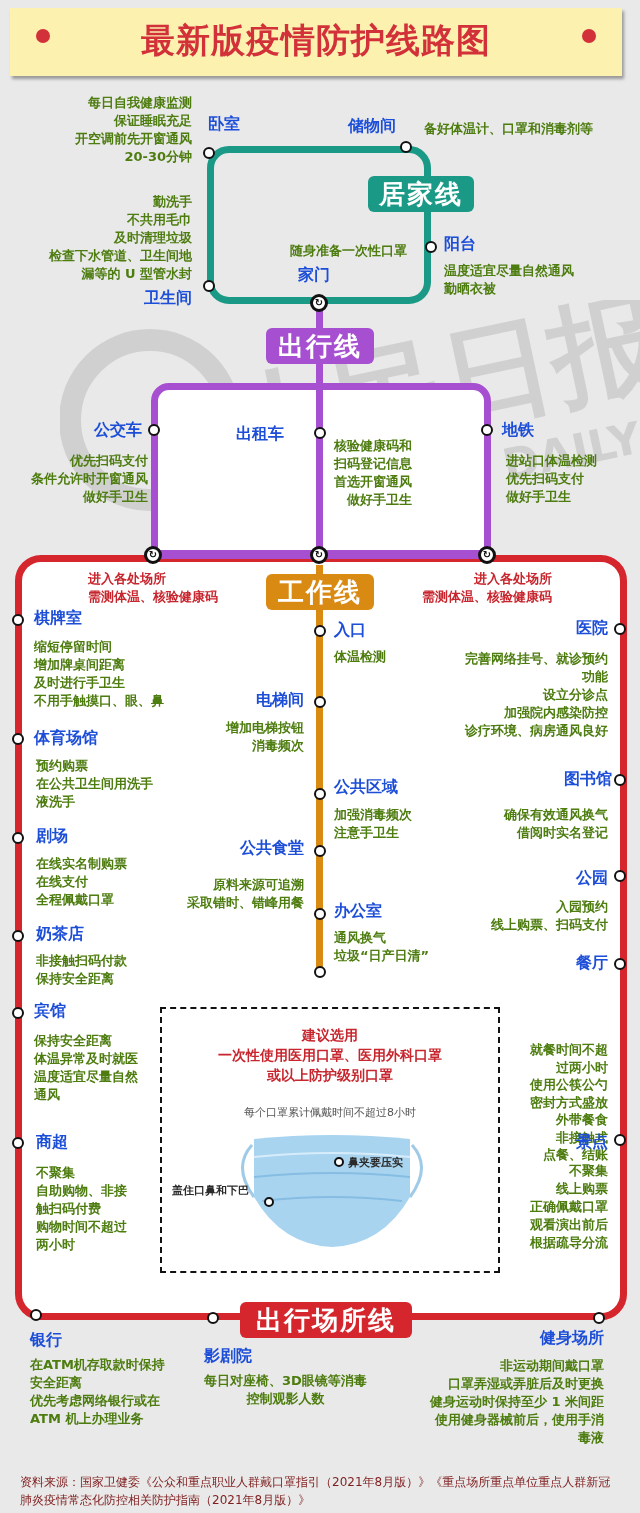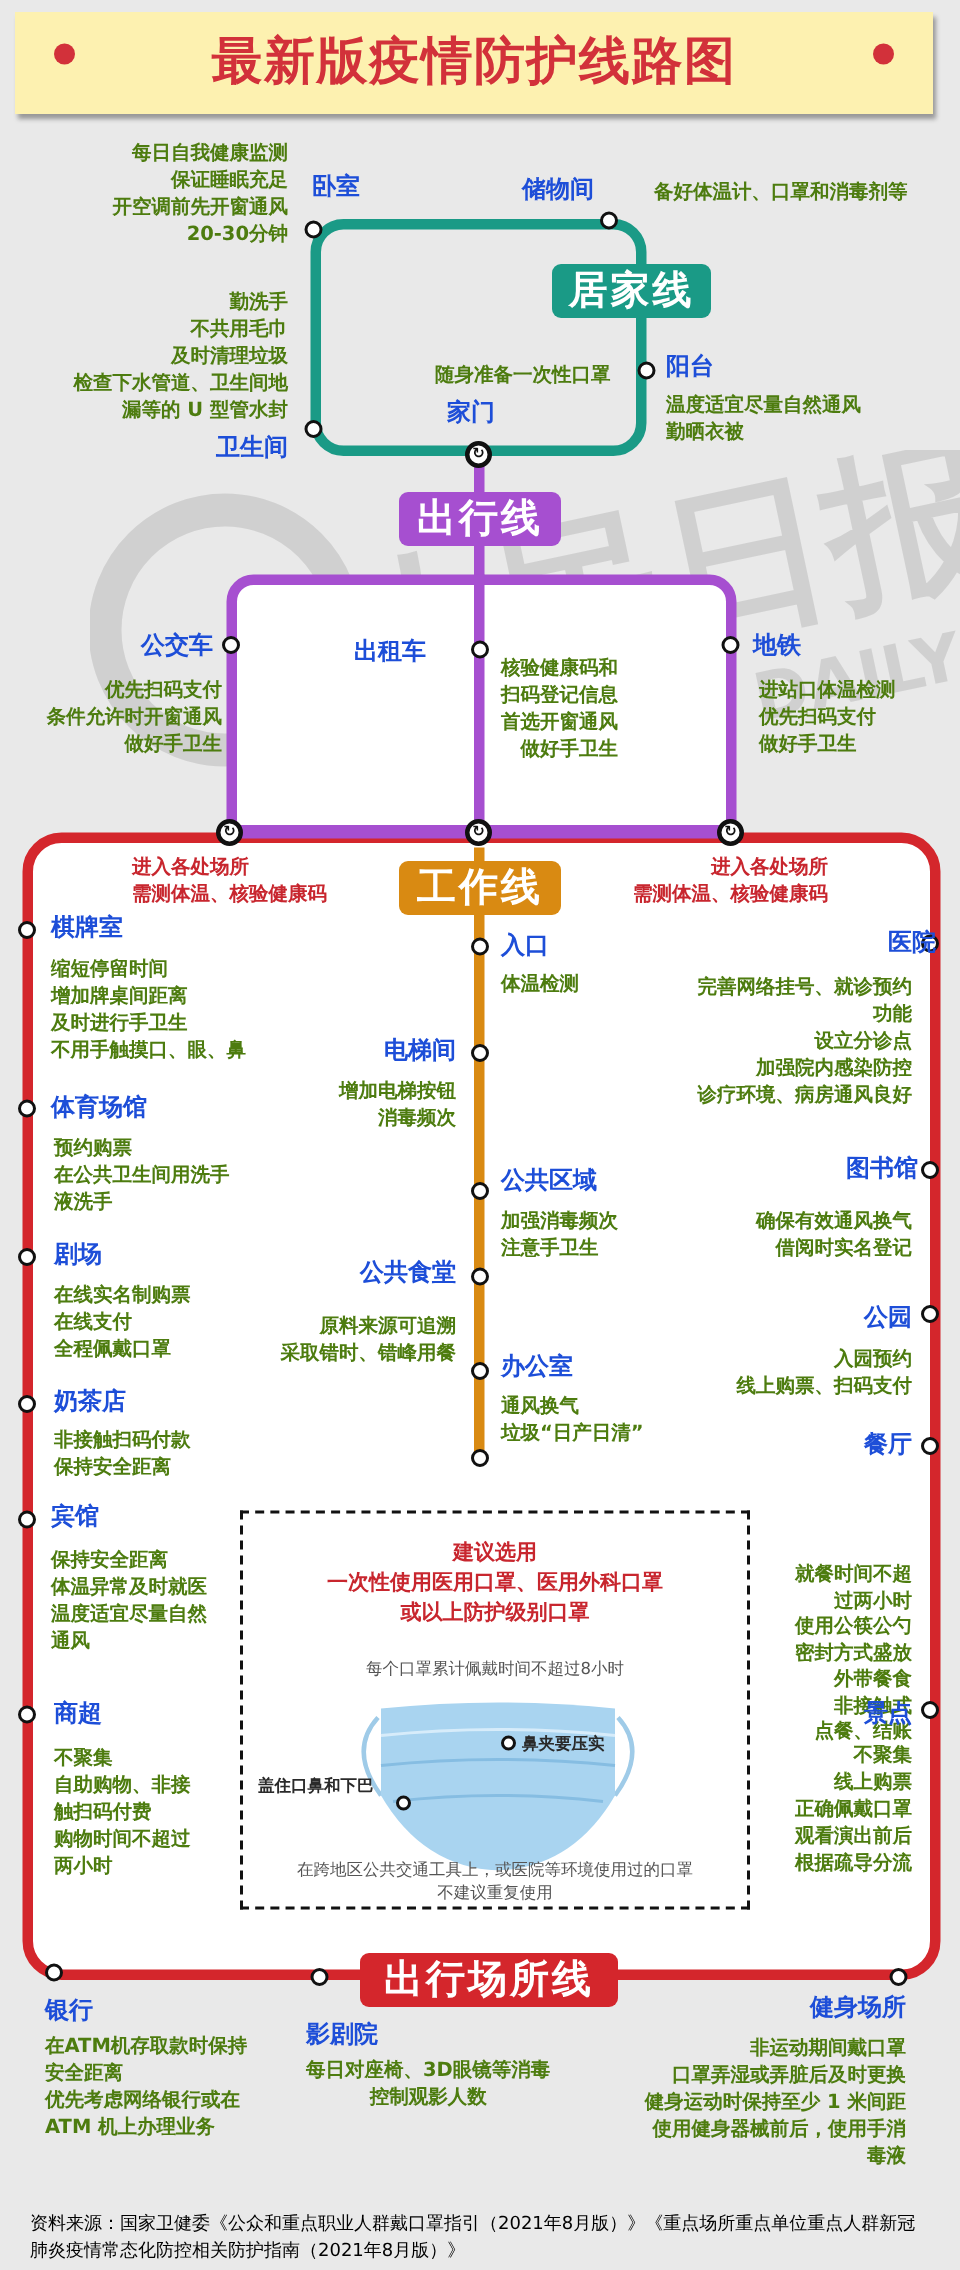--- a/index.html
+++ b/index.html
@@ -39,21 +39,21 @@
 
 <div class="stn" style="left:203px; top:147px;"></div>
 <div class="name" style="left:208px; top:114px;">卧室</div>
 <div class="desc r" style="right:448px; top:94px;">每日自我健康监测
 保证睡眠充足
 开空调前先开窗通风
 20-30分钟</div>
 
 <div class="stn" style="left:400px; top:141px;"></div>
 <div class="name" style="left:348px; top:116px;">储物间</div>
-<div class="desc" style="left:436px; top:120px;">备好体温计、口罩和消毒剂等</div>
+<div class="desc" style="left:424px; top:120px;">备好体温计、口罩和消毒剂等</div>
 
 <div class="stn" style="left:203px; top:280px;"></div>
 <div class="name" style="right:448px; top:288px;">卫生间</div>
 <div class="desc r" style="right:448px; top:193px;">勤洗手
 不共用毛巾
 及时清理垃圾
 检查下水管道、卫生间地
 漏等的 U 型管水封</div>
 
 <div class="stn" style="left:425px; top:241px;"></div>
@@ -164,21 +164,21 @@
 
 <div class="stn" style="left:12px; top:1137px;"></div>
 <div class="name" style="left:36px; top:1132px;">商超</div>
 <div class="desc" style="left:36px; top:1164px;">不聚集
 自助购物、非接
 触扫码付费
 购物时间不超过
 两小时</div>
 
 <div class="stn" style="left:614px; top:623px;"></div>
-<div class="name" style="right:16px; top:618px;">医院</div>
+<div class="name" style="right:32px; top:618px;">医院</div>
 <div class="desc r" style="right:32px; top:650px;">完善网络挂号、就诊预约
 功能
 设立分诊点
 加强院内感染防控
 诊疗环境、病房通风良好</div>
 
 <div class="stn" style="left:614px; top:774px;"></div>
 <div class="name" style="right:28px; top:769px;">图书馆</div>
 <div class="desc r" style="right:32px; top:806px;">确保有效通风换气
 借阅时实名登记</div>
@@ -216,22 +216,20 @@
     <path d="M180 18 Q200 40 178 70" fill="none" stroke="#9fcbe8" stroke-width="3"></path>
     <path d="M22 12 Q100 4 178 12 L178 70 Q150 118 100 120 Q50 118 22 70 Z" fill="#a9d4f0"></path>
     <path d="M22 30 Q100 22 178 30" fill="none" stroke="#d7ecfa" stroke-width="2"></path>
     <path d="M22 50 Q100 42 178 50" fill="none" stroke="#86bde2" stroke-width="2"></path>
     <path d="M30 74 Q100 66 170 74" fill="none" stroke="#86bde2" stroke-width="2"></path>
   </svg>
   <div class="stn" style="left:172px; top:148px; width:10px; height:10px; border-width:2px;"></div>
   <div class="abs" style="left:186px; top:146px; font-size:11px; font-weight:bold;">鼻夹要压实</div>
   <div class="abs" style="left:10px; top:174px; font-size:11px; font-weight:bold;">盖住口鼻和下巴</div>
   <div class="stn" style="left:102px; top:188px; width:10px; height:10px; border-width:2px;"></div>
-  <div class="abs" style="left:0; width:336px; top:230px; text-align:center; font-size:11px; color:#555; white-space:pre-line; line-height:15px;">在跨地区公共交通工具上，或医院等环境使用过的口罩
-不建议重复使用</div>
 </div>
 
 <div class="badge" style="left:240px; top:1302px; width:172px; height:36px; line-height:36px; background:#d4262c;">出行场所线</div>
 
 <div class="stn" style="left:30px; top:1309px;"></div>
 <div class="name" style="left:30px; top:1330px;">银行</div>
 <div class="desc" style="left:30px; top:1356px;">在ATM机存取款时保持
 安全距离
 优先考虑网络银行或在
 ATM 机上办理业务</div>
@@ -242,13 +240,13 @@
 控制观影人数</div>
 
 <div class="stn" style="left:593px; top:1312px;"></div>
 <div class="name" style="right:36px; top:1328px;">健身场所</div>
 <div class="desc r" style="right:36px; top:1357px;">非运动期间戴口罩
 口罩弄湿或弄脏后及时更换
 健身运动时保持至少 1 米间距
 使用健身器械前后，使用手消
 毒液</div>
 
-<div class="abs" style="left:20px; top:1473px; width:600px; font-size:12px; line-height:18px; color:#000000;">资料来源：国家卫健委《公众和重点职业人群戴口罩指引（2021年8月版）》《重点场所重点单位重点人群新冠肺炎疫情常态化防控相关防护指南（2021年8月版）》</div>
+<div class="abs" style="left:20px; top:1473px; width:600px; font-size:12px; line-height:18px; color:#7f1d1d;">资料来源：国家卫健委《公众和重点职业人群戴口罩指引（2021年8月版）》《重点场所重点单位重点人群新冠肺炎疫情常态化防控相关防护指南（2021年8月版）》</div>
 
 </body></html>

